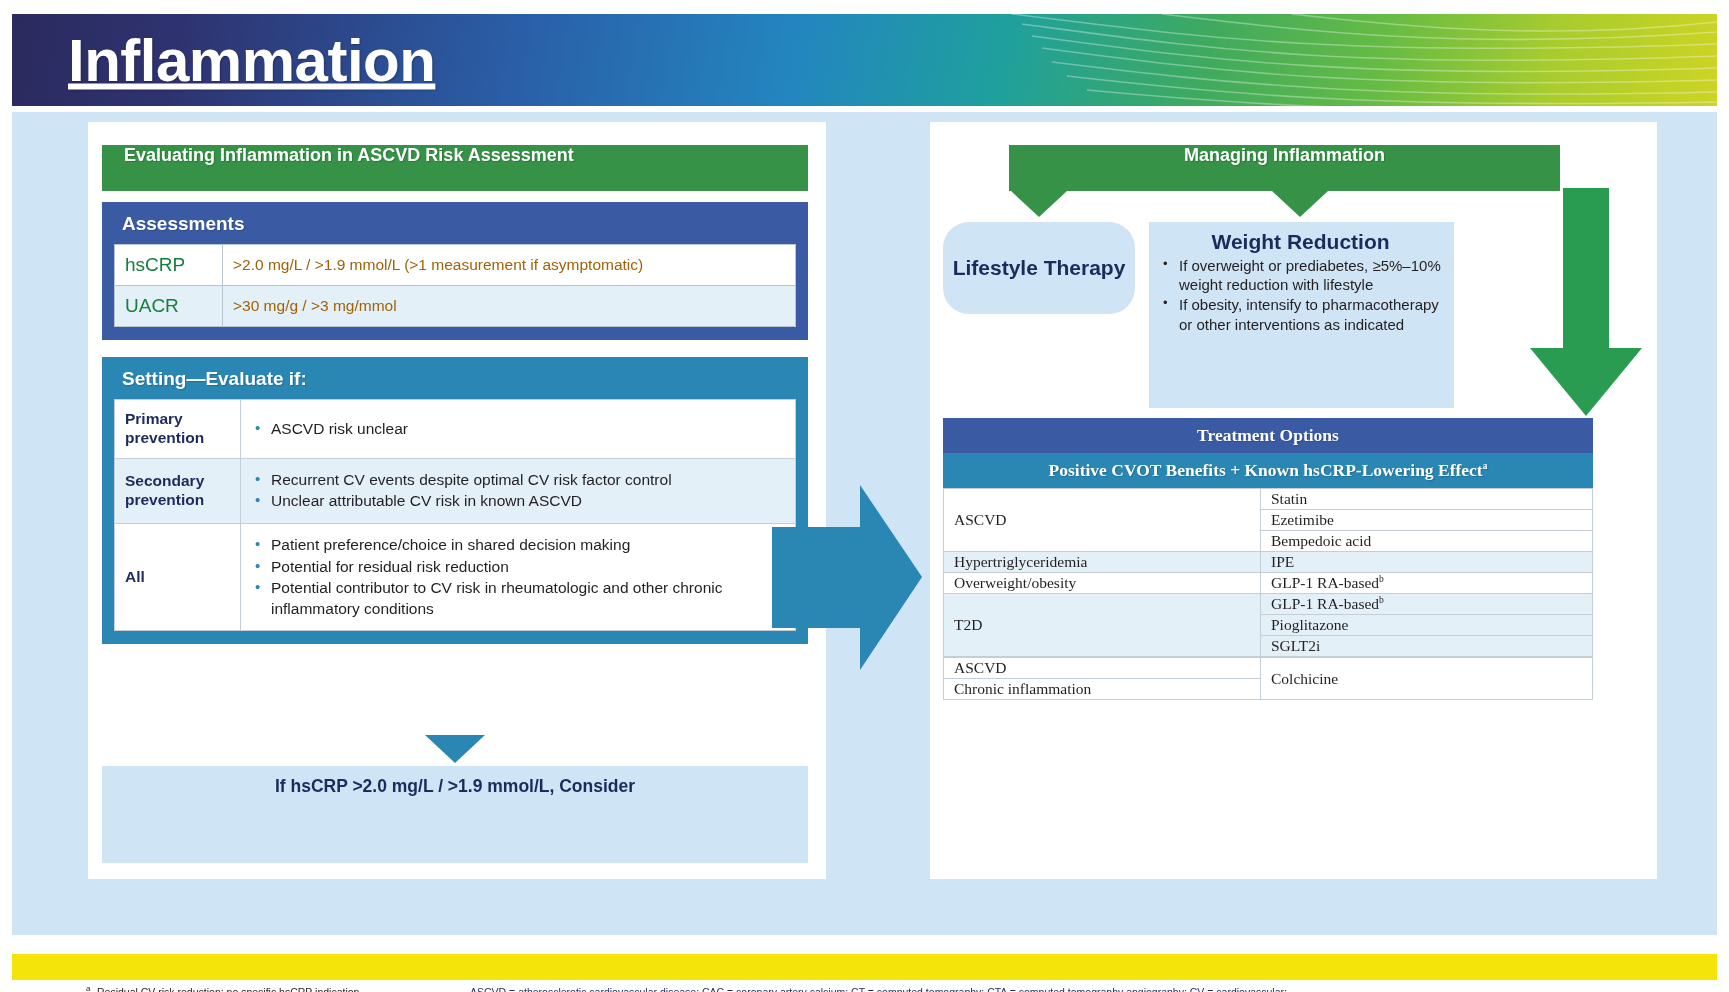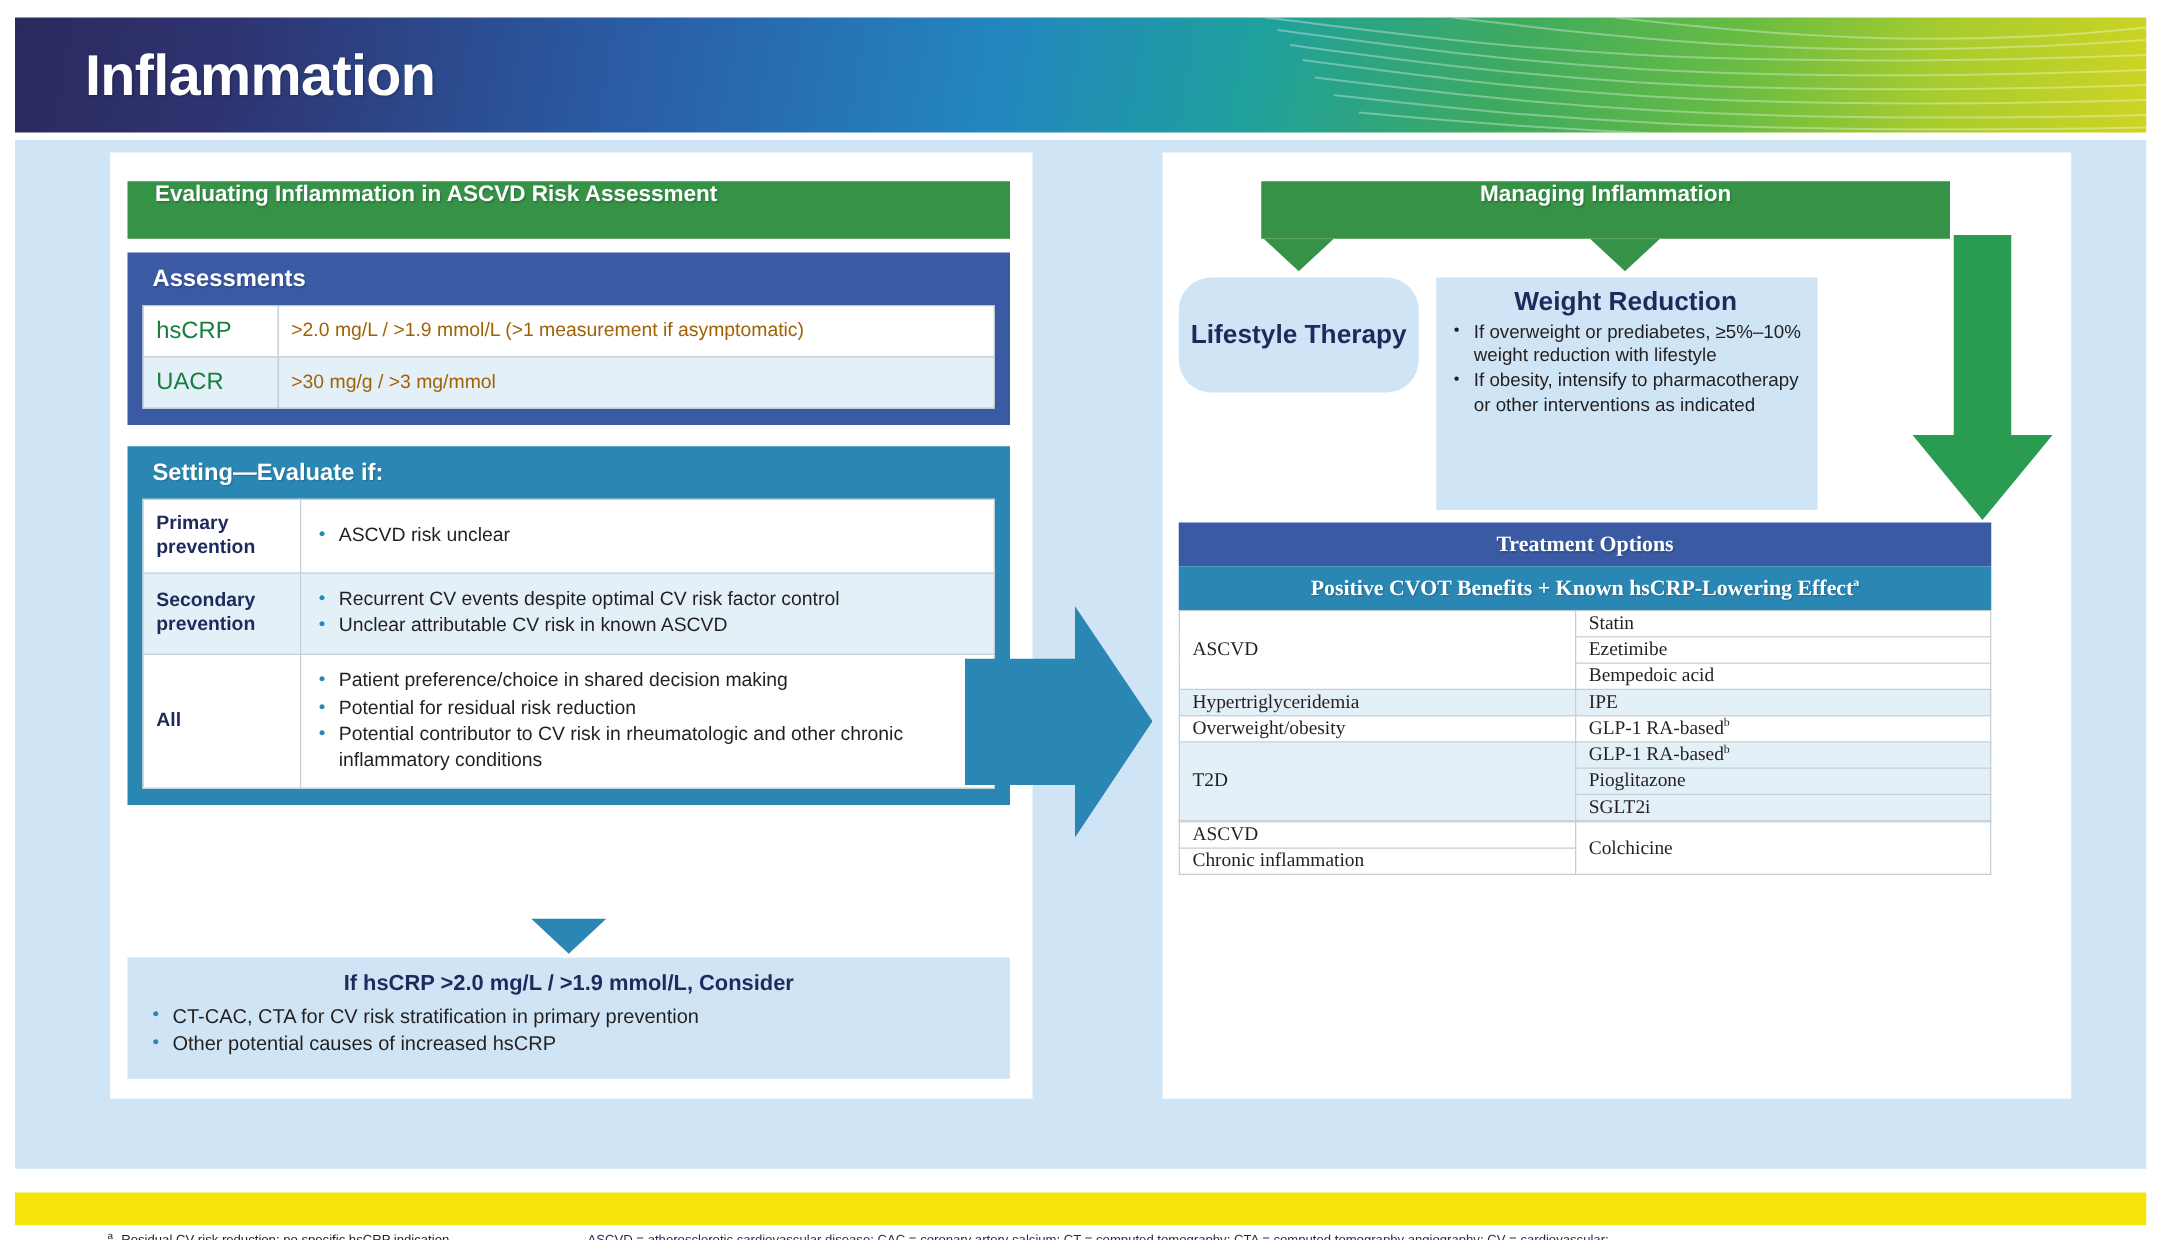--- a/index.html
+++ b/index.html
@@ -20,23 +20,24 @@
         #2b2a5e 0%, #2e3370 10%, #2a5fa8 30%,
         #2386bf 46%, #1fa09d 58%, #3faa5e 70%,
         #66bb44 80%, #a8cc2e 90%, #cdd423 100%);
     overflow: hidden;
   }
   .header-waves { position: absolute; inset: 0; pointer-events: none; }
   .header-title {
     position: absolute; left: 56px; top: 50%;
     transform: translateY(-50%);
     color: #ffffff;
-    font-size: 46px; font-weight: bold;
+    font-size: 60px; font-weight: bold;
     letter-spacing: -0.5px;
     text-shadow: 1px 1px 2px rgba(0,0,0,.25);
+    text-decoration: underline;
   }
 
   
   .body-panel {
     position: absolute; left: 12px; top: 112px;
     width: 1705px; height: 823px;
     background: #cfe4f5;
   }
 
   
@@ -292,24 +293,20 @@
               </td>
             </tr>
           </tbody>
         </table>
       </div>
 
       <div class="down-arrow" style="left:337px; top:613px;"></div>
 
       <div class="callout">
         <div class="callout-title">If hsCRP &gt;2.0 mg/L / &gt;1.9 mmol/L, Consider</div>
-        <ul class="b">
-          <li>CT-CAC, CTA for CV risk stratification in primary prevention</li>
-          <li>Other potential causes of increased hsCRP</li>
-        </ul>
       </div>
     </div>
 
     <div class="teal-arrow">
       <svg width="150" height="185" viewBox="0 0 150 185">
         <polygon points="0,42 88,42 88,0 150,92 88,185 88,143 0,143" fill="#2a86b2"></polygon>
       </svg>
     </div>
 
     <div class="right-card">

